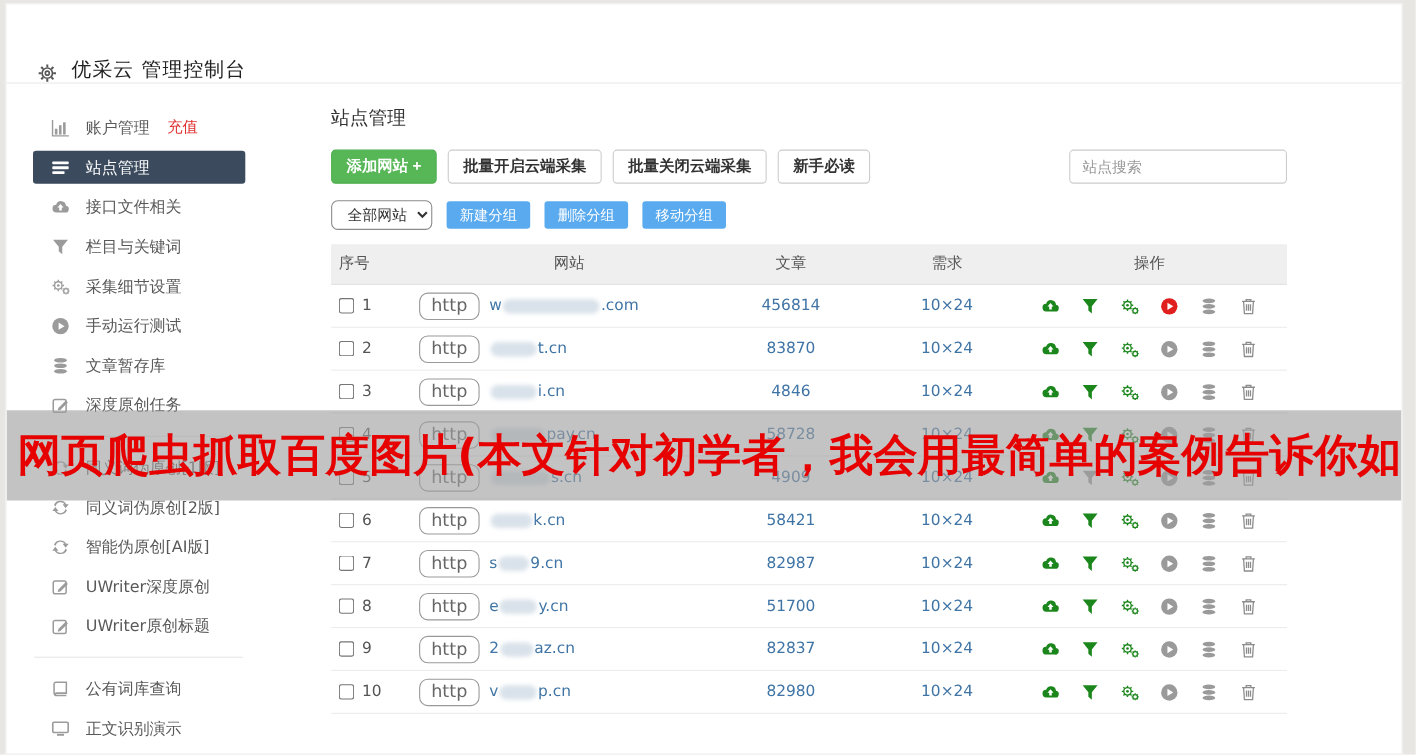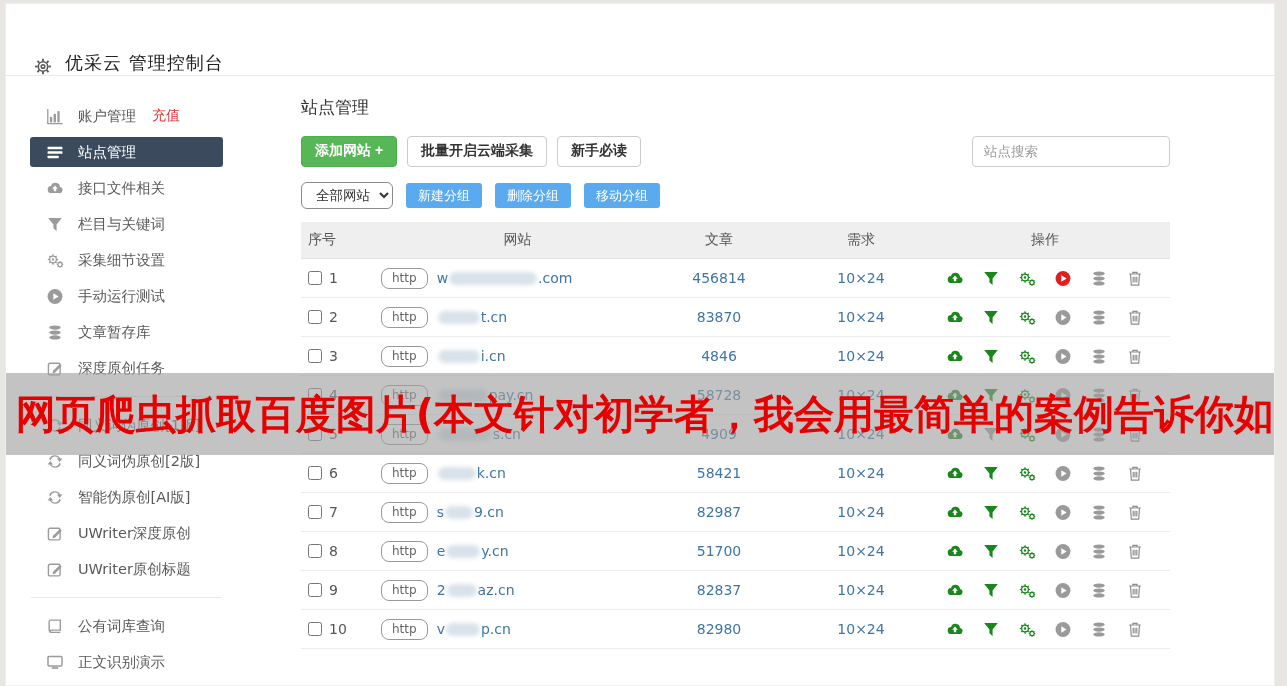--- a/index.html
+++ b/index.html
@@ -76,21 +76,21 @@
           border-bottom: 1px solid #ececec; font-size: 14px; }
   .col-no   { width: 80px; flex: 0 0 80px; padding-left: 7px; display: flex; align-items: center; gap: 7px; color:#555; }
   .col-site { flex: 1; min-width: 0; display: flex; align-items: center; }
   .col-art  { width: 148px; flex: 0 0 148px; text-align: center; padding-right: 18px; }
   .col-dem  { width: 118px; flex: 0 0 118px; text-align: center; }
   .col-ops  { width: 250px; flex: 0 0 250px; display: flex; align-items: center;
               justify-content: center; gap: 18px; }
   .thead .col-site { justify-content: center; }
   .blue-text { color: #3f74a5; }
   .http-chip { display: inline-block; border: 1px solid #999; border-radius: 8px;
-               padding: 3px 10px 4px; font-size: 12px; color: #666; margin-right: 9px;
+               padding: 3px 10px 4px; font-size: 16px; color: #666; margin-right: 9px;
                background: #fff; line-height: 1; cursor: pointer; }
   .domain { color: #3f74a5; font-size: 14px; display: inline-flex; align-items: center; }
   .redacted { display: inline-block; height: 13px; border-radius: 7px;
               background: #d9e2ea; filter: blur(2px); margin: 0 1px; }
   .row-check { width: 14px; height: 14px; cursor: pointer; }
 
   .icon { display: inline-flex; width: 18px; height: 17px; align-items: center; justify-content: center; }
   .icon svg { width: 100%; height: 100%; }
   .op { cursor: pointer; }
   .ic-green { color: #1b861b; }
@@ -294,20 +294,21 @@
           <span class="side-label">正文识别演示</span>
         </div>
       </div>
 
     <div class="main">
       <div class="page-title">站点管理</div>
 
       <div class="toolbar">
         <button class="btn btn-green">添加网站 +</button>
         <button class="btn">批量开启云端采集</button>
+        <button class="btn">批量关闭云端采集</button>
         <button class="btn">新手必读</button>
         <input class="search-input" placeholder="站点搜索" style="">
       </div>
 
       <div class="groupbar">
         <select class="group-select">
           <option>全部网站</option>
         </select>
         <button class="btn-blue">新建分组</button>
         <button class="btn-blue">删除分组</button>

